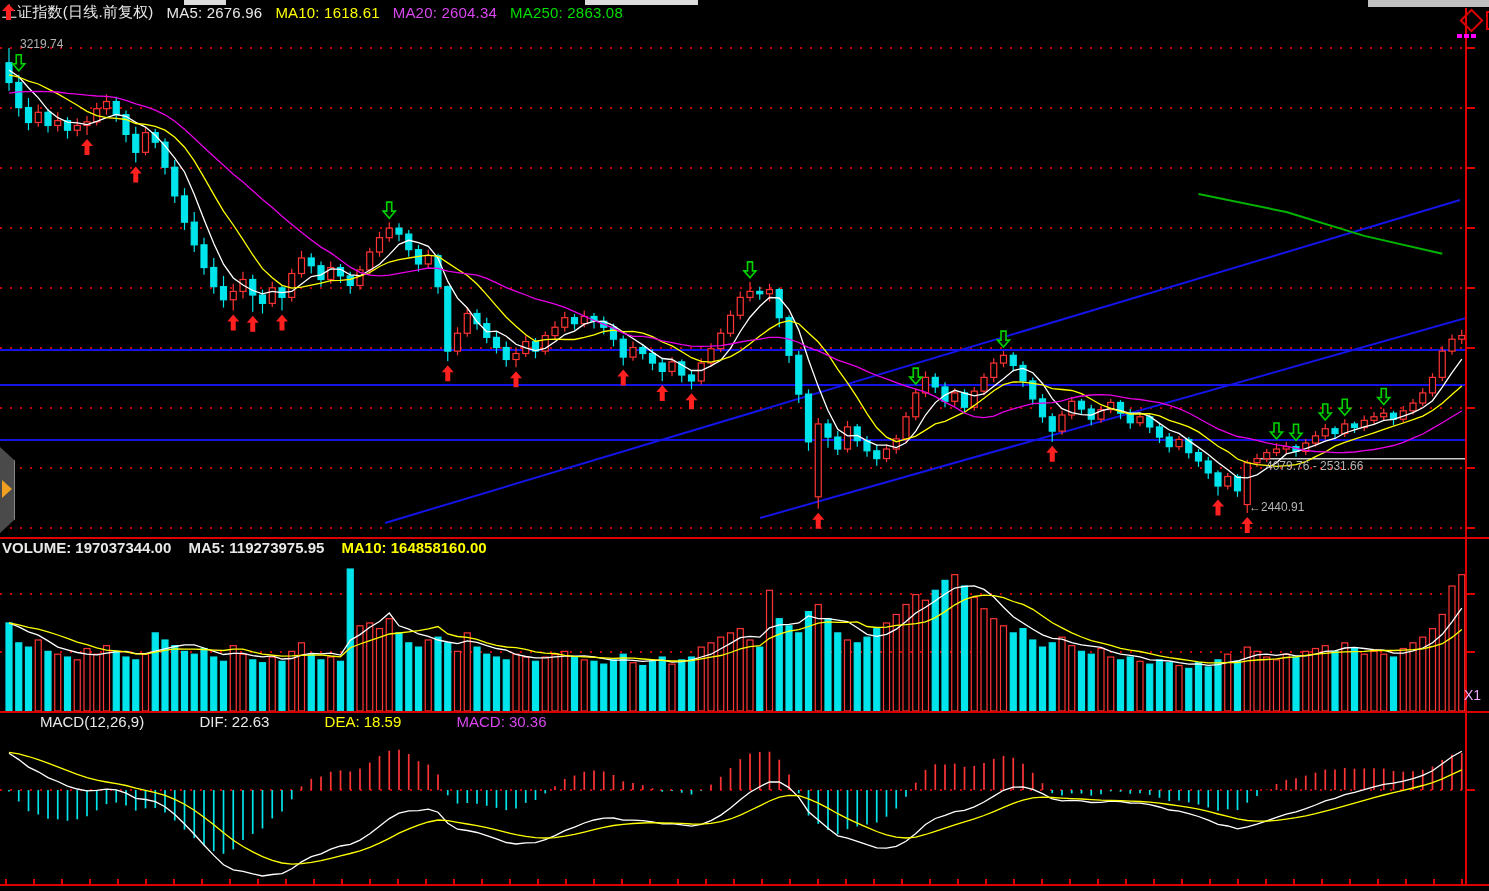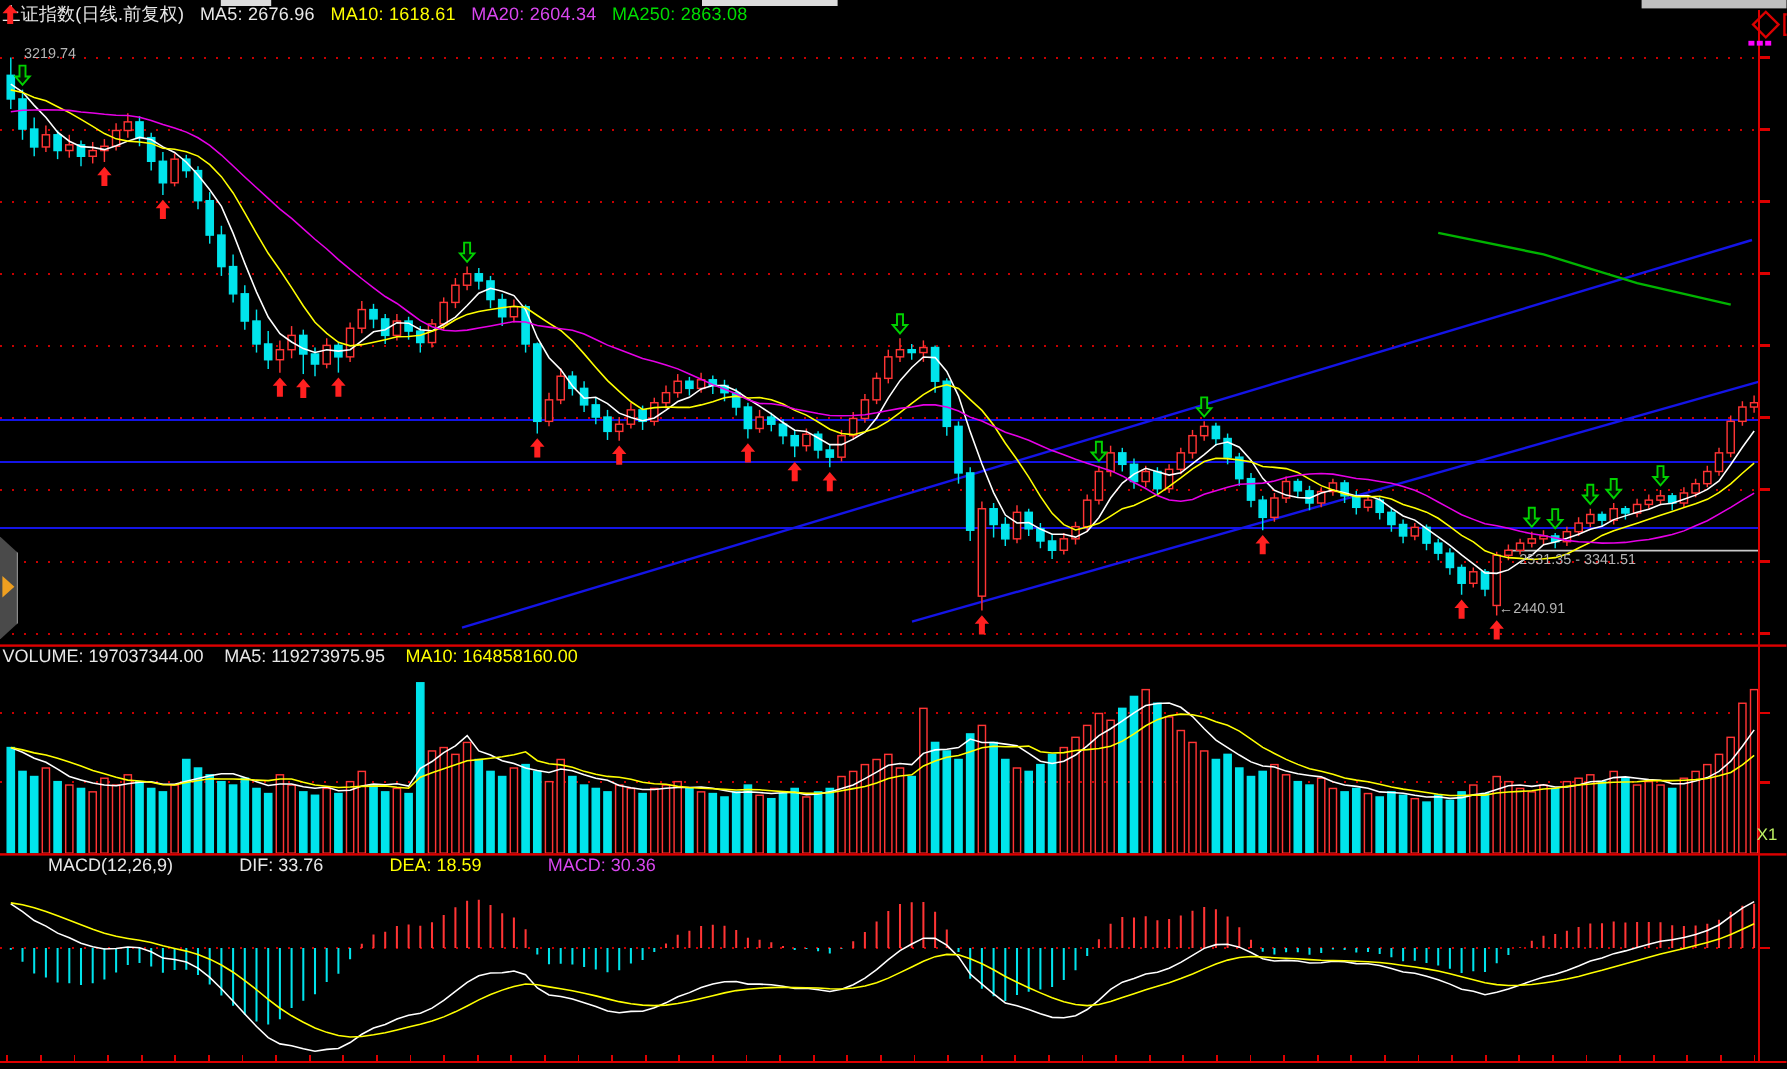--- a/index.html
+++ b/index.html
@@ -5,29 +5,29 @@
   html,body{margin:0;padding:0;background:#000;}
   .screen{position:relative;width:1489px;height:891px;background:#000;overflow:hidden;
           font-family:"Liberation Sans","DejaVu Sans",sans-serif;}
   svg{position:absolute;left:0;}
   .hdr-row{position:absolute;left:2px;top:2px;height:20px;display:flex;align-items:center;
            font-size:15px;letter-spacing:.2px;white-space:nowrap;z-index:5;}
   .hdr-row span{margin-right:13px;}
   .t-white{color:#e8e8e8;} .t-yellow{color:#ffff00;} .t-magenta{color:#d946ef;} .t-green{color:#00dd00;}
   .arrow-up-red{width:13px;height:16px;margin-right:10px;flex:0 0 auto;}
   .vol-hdr{position:absolute;left:2px;top:539px;font-size:15px;z-index:5;white-space:nowrap;}
-  .vol-hdr span{margin-right:13px;}
+  .vol-hdr span{margin-right:13px;font-weight:bold;}
   .macd-hdr{position:absolute;left:2px;top:713px;font-size:15px;z-index:5;white-space:nowrap;}
   .macd-hdr span{margin-right:13px;margin-left:38px;}
   .sep{position:absolute;left:0;width:1489px;height:2px;background:#dd0000;z-index:4;}
   .price-label{position:absolute;font-size:12px;color:#b4b4b4;z-index:6;white-space:nowrap;text-align:center;}
   .lbl-high{left:20px;top:37px;}
   .lbl-range{left:1266px;top:459px;}
   .lbl-low{left:1249px;top:500px;}
-  .zoom-lbl{position:absolute;left:1464px;top:687px;font-size:14px;color:#bef264;z-index:6;}
+  .zoom-lbl{position:absolute;left:1464px;top:687px;font-size:14px;color:#f0abfc;z-index:6;}
   .corner-icons{position:absolute;right:26px;top:10px;z-index:7;}
   .diamond-icon{position:absolute;left:0;top:2px;width:13px;height:13px;border:2px solid #dd0000;
                 transform:rotate(45deg);}
   .splitwin-icon{position:absolute;left:23px;top:1px;width:13px;height:15px;border:2px solid #dd0000;}
   .splitwin-icon:after{content:"";position:absolute;left:7px;top:0;width:2px;height:15px;background:#dd0000;}
   .dots-icon{position:absolute;left:-6px;top:24px;width:22px;height:5px;}
   .dots-icon i{position:absolute;top:0;width:5px;height:4px;background:#ff00ff;}
   .dots-icon i:nth-child(1){left:0;} .dots-icon i:nth-child(2){left:7px;} .dots-icon i:nth-child(3){left:14px;}
   .edge-strip{position:absolute;top:0;height:5px;background:#dcdcdc;z-index:8;}
   .edge-strip.a{left:184px;width:42px;}
@@ -408,21 +408,21 @@
       <path d="M909.75,377.13477999999986 L915.75,384.13477999999986 L921.75,377.13477999999986 L918.25,377.13477999999986 L918.25,368.13477999999986 L913.25,368.13477999999986 L913.25,377.13477999999986 Z" fill="#001400" stroke="#00d200" stroke-width="1.6"></path>
       <path d="M997.5,340.12077999999985 L1003.5,347.12077999999985 L1009.5,340.12077999999985 L1006,340.12077999999985 L1006,331.12077999999985 L1001,331.12077999999985 L1001,340.12077999999985 Z" fill="#001400" stroke="#00d200" stroke-width="1.6"></path>
       <path d="M1270.5,432.05877999999984 L1276.5,439.05877999999984 L1282.5,432.05877999999984 L1279,432.05877999999984 L1279,423.05877999999984 L1274,423.05877999999984 L1274,432.05877999999984 Z" fill="#001400" stroke="#00d200" stroke-width="1.6"></path>
       <path d="M1290,433.25277999999986 L1296,440.25277999999986 L1302,433.25277999999986 L1298.5,433.25277999999986 L1298.5,424.25277999999986 L1293.5,424.25277999999986 L1293.5,433.25277999999986 Z" fill="#001400" stroke="#00d200" stroke-width="1.6"></path>
       <path d="M1319.25,412.95477999999986 L1325.25,419.95477999999986 L1331.25,412.95477999999986 L1327.75,412.95477999999986 L1327.75,403.95477999999986 L1322.75,403.95477999999986 L1322.75,412.95477999999986 Z" fill="#001400" stroke="#00d200" stroke-width="1.6"></path>
       <path d="M1338.75,408.17877999999985 L1344.75,415.17877999999985 L1350.75,408.17877999999985 L1347.25,408.17877999999985 L1347.25,399.17877999999985 L1342.25,399.17877999999985 L1342.25,408.17877999999985 Z" fill="#001400" stroke="#00d200" stroke-width="1.6"></path>
       <path d="M1377.75,397.43277999999987 L1383.75,404.43277999999987 L1389.75,397.43277999999987 L1386.25,397.43277999999987 L1386.25,388.43277999999987 L1381.25,388.43277999999987 L1381.25,397.43277999999987 Z" fill="#001400" stroke="#00d200" stroke-width="1.6"></path>
     </svg>
 
   <div class="price-label lbl-high">3219.74</div>
-  <div class="price-label lbl-range">2531.35 - 3341.51</div>
+  <div class="price-label lbl-range">4079.76 - 2531.66</div>
   <div class="price-label lbl-low">←2440.91</div>
 
   <div class="left-handle">
     <div class="tri"></div>
   </div>
 
   <div class="sep" style="top:537px;"></div>
   <div class="vol-hdr">
     <span class="t-white">VOLUME: 197037344.00</span>
     <span class="t-white">MA5: 119273975.95</span>
@@ -582,21 +582,21 @@
       <rect x="1449" y="28.040000000000006" width="6" height="124.96" fill="#000" stroke="#ff3434" stroke-width="1.2"></rect>
       <rect x="1458.75" y="16.680000000000007" width="6" height="136.32" fill="#000" stroke="#ff3434" stroke-width="1.2"></rect>
       <path d="M9.0,65.0 L18.8,68.9 L28.5,73.8 L38.3,77.2 L48.0,82.9 L57.8,89.1 L67.5,91.9 L77.3,94.5 L87.0,96.2 L96.8,96.8 L106.5,95.1 L116.3,93.9 L126.0,93.4 L135.8,95.6 L145.5,95.6 L155.3,93.1 L165.0,90.8 L174.8,88.5 L184.5,86.8 L194.3,86.8 L204.0,90.0 L213.8,93.4 L223.5,96.5 L233.3,95.3 L243.0,95.3 L252.8,97.6 L262.5,98.8 L272.3,97.9 L282.0,101.0 L291.8,100.5 L301.5,97.1 L311.3,95.3 L321.0,95.9 L330.8,95.1 L340.5,97.1 L350.3,82.3 L360.0,76.6 L369.8,69.2 L379.5,63.5 L389.3,55.0 L399.0,67.8 L408.8,71.2 L418.5,76.0 L428.3,78.3 L438.0,82.0 L447.8,84.0 L457.5,85.7 L467.3,82.9 L477.0,84.3 L486.8,87.7 L496.5,90.5 L506.3,92.2 L516.0,96.5 L525.8,98.5 L535.5,99.9 L545.3,99.9 L555.0,98.8 L564.8,98.2 L574.5,98.2 L584.3,97.9 L594.0,98.8 L603.8,100.7 L613.5,102.4 L623.3,101.9 L633.0,102.4 L642.8,103.3 L652.5,102.7 L662.3,102.2 L672.0,104.2 L681.8,103.6 L691.5,101.9 L701.3,99.0 L711.0,96.2 L720.8,90.8 L730.5,85.4 L740.3,79.7 L750.0,78.3 L759.8,79.2 L769.5,69.8 L779.3,66.9 L789.0,66.4 L798.8,65.0 L808.5,57.9 L818.3,60.7 L828.0,60.7 L837.8,62.1 L847.5,63.5 L857.3,69.8 L867.0,76.3 L876.8,78.3 L886.5,76.3 L896.3,71.2 L906.0,63.5 L915.8,55.0 L925.5,49.3 L935.3,42.8 L945.0,36.0 L954.8,30.0 L964.5,28.3 L974.3,27.8 L984.0,31.4 L993.8,39.1 L1003.5,49.3 L1013.3,58.7 L1023.0,65.0 L1032.8,71.2 L1042.5,76.9 L1052.3,80.3 L1062.0,81.1 L1071.8,84.6 L1081.5,86.8 L1091.3,88.2 L1101.0,89.4 L1110.8,93.4 L1120.5,96.2 L1130.3,97.3 L1140.0,98.8 L1149.8,101.9 L1159.5,102.4 L1169.3,103.0 L1179.0,104.7 L1188.8,106.1 L1198.5,105.9 L1208.3,107.3 L1218.0,106.7 L1227.8,104.4 L1237.5,103.0 L1247.3,99.9 L1257.0,96.8 L1266.8,96.2 L1276.5,97.3 L1286.3,95.9 L1296.0,97.9 L1305.8,97.9 L1315.5,96.2 L1325.3,93.4 L1335.0,92.8 L1344.8,90.0 L1354.5,89.4 L1364.3,90.5 L1374.0,91.7 L1383.8,92.2 L1393.5,95.1 L1403.3,95.1 L1413.0,92.8 L1422.8,90.0 L1432.5,84.8 L1442.3,76.3 L1452.0,63.8 L1461.8,50.2" stroke="#ffffff" fill="none" stroke-width="1.3"></path>
       <path d="M9.0,65.0 L18.8,66.9 L28.5,69.4 L38.3,71.1 L48.0,73.9 L57.8,77.0 L67.5,80.4 L77.3,84.1 L87.0,86.7 L96.8,89.8 L106.5,92.1 L116.3,92.9 L126.0,93.9 L135.8,95.9 L145.5,96.2 L155.3,94.1 L165.0,92.4 L174.8,90.9 L184.5,91.2 L194.3,91.2 L204.0,91.5 L213.8,92.1 L223.5,92.5 L233.3,91.1 L243.0,91.1 L252.8,93.8 L262.5,96.1 L272.3,97.2 L282.0,98.2 L291.8,97.9 L301.5,97.3 L311.3,97.1 L321.0,96.9 L330.8,98.0 L340.5,98.8 L350.3,89.7 L360.0,86.0 L369.8,82.6 L379.5,79.3 L389.3,76.0 L399.0,75.0 L408.8,73.9 L418.5,72.6 L428.3,70.9 L438.0,68.5 L447.8,75.9 L457.5,78.5 L467.3,79.4 L477.0,81.3 L486.8,84.8 L496.5,87.3 L506.3,89.0 L516.0,89.7 L525.8,91.4 L535.5,93.8 L545.3,95.2 L555.0,95.5 L564.8,97.3 L574.5,98.3 L584.3,98.9 L594.0,99.3 L603.8,99.8 L613.5,100.3 L623.3,100.0 L633.0,100.2 L642.8,101.0 L652.5,101.7 L662.3,102.3 L672.0,103.0 L681.8,103.0 L691.5,102.6 L701.3,100.9 L711.0,99.2 L720.8,97.5 L730.5,94.5 L740.3,90.8 L750.0,88.7 L759.8,87.7 L769.5,80.3 L779.3,76.2 L789.0,73.1 L798.8,71.6 L808.5,68.5 L818.3,65.2 L828.0,63.8 L837.8,64.3 L847.5,64.3 L857.3,63.8 L867.0,68.5 L876.8,69.5 L886.5,69.2 L896.3,67.4 L906.0,66.7 L915.8,65.7 L925.5,63.8 L935.3,59.6 L945.0,53.6 L954.8,46.8 L964.5,41.7 L974.3,38.5 L984.0,37.1 L993.8,37.6 L1003.5,39.7 L1013.3,43.5 L1023.0,46.4 L1032.8,51.3 L1042.5,58.0 L1052.3,64.8 L1062.0,69.9 L1071.8,74.8 L1081.5,79.0 L1091.3,82.6 L1101.0,84.8 L1110.8,87.3 L1120.5,90.4 L1130.3,92.1 L1140.0,93.5 L1149.8,95.6 L1159.5,97.9 L1169.3,99.6 L1179.0,101.0 L1188.8,102.4 L1198.5,103.9 L1208.3,104.9 L1218.0,104.9 L1227.8,104.6 L1237.5,104.6 L1247.3,102.9 L1257.0,102.0 L1266.8,101.5 L1276.5,100.9 L1286.3,99.5 L1296.0,98.9 L1305.8,97.3 L1315.5,96.2 L1325.3,95.3 L1335.0,94.4 L1344.8,93.9 L1354.5,93.6 L1364.3,93.4 L1374.0,92.5 L1383.8,92.5 L1393.5,92.5 L1403.3,92.2 L1413.0,91.7 L1422.8,90.8 L1432.5,88.5 L1442.3,85.7 L1452.0,79.4 L1461.8,71.5" stroke="#ffff00" fill="none" stroke-width="1.3"></path>
     </svg>
 
   <div class="sep" style="top:711px;"></div>
   <div class="zoom-lbl">X1</div>
   <div class="macd-hdr">
     <span class="t-white">MACD(12,26,9)</span>
-    <span class="t-white">DIF: 33.76</span>
+    <span class="t-white">DIF: 22.63</span>
     <span class="t-yellow">DEA: 18.59</span>
     <span class="t-magenta">MACD: 30.36</span>
   </div>
   <svg id="macdSvg" width="1466" height="149" style="top:735px;">
       <line x1="0" x2="1466" y1="55" y2="55" stroke="#c80000" stroke-width="1.6" stroke-dasharray="2 8" shape-rendering="crispEdges"></line>
       <line x1="9" x2="9" y1="55" y2="56.464195660291296" stroke="#00e4ec" stroke-width="1.7"></line>
       <line x1="18.75" x2="18.75" y1="55" y2="66.49965131416863" stroke="#00e4ec" stroke-width="1.7"></line>
       <line x1="28.5" x2="28.5" y1="55" y2="76.19341877261549" stroke="#00e4ec" stroke-width="1.7"></line>
       <line x1="38.25" x2="38.25" y1="55" y2="79.4919567556013" stroke="#00e4ec" stroke-width="1.7"></line>
       <line x1="48" x2="48" y1="55" y2="83.77619336329214" stroke="#00e4ec" stroke-width="1.7"></line>

